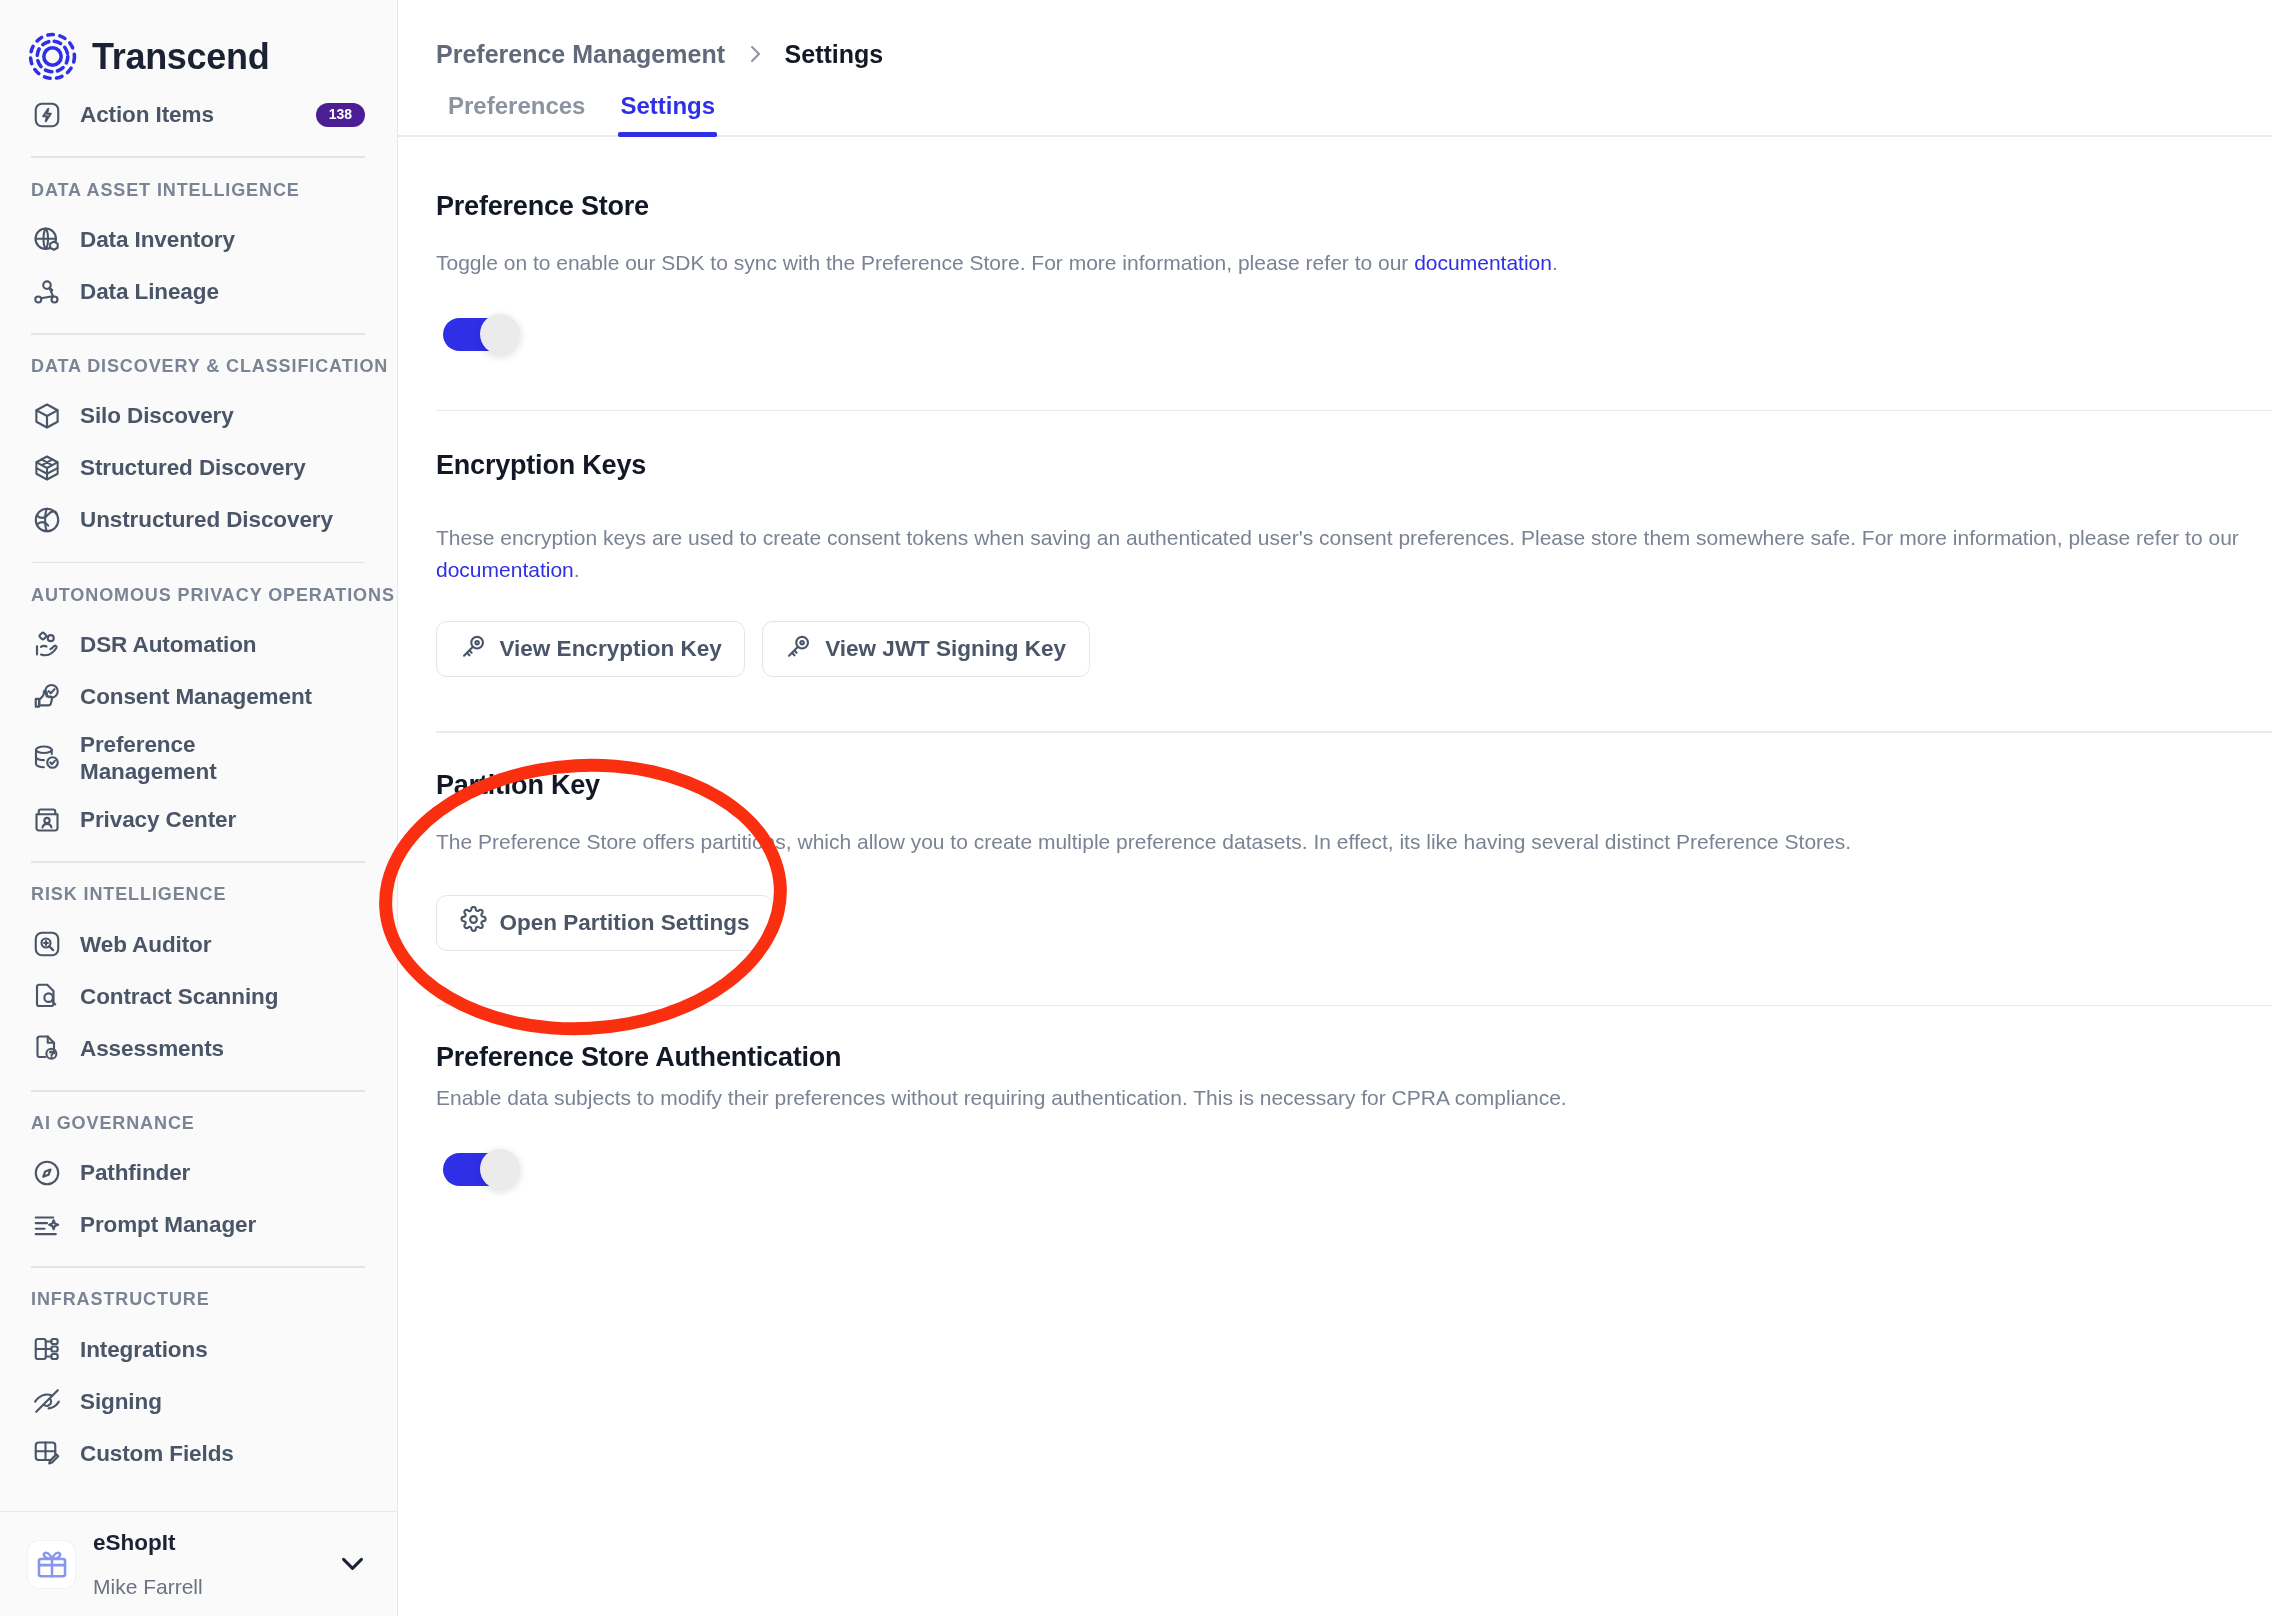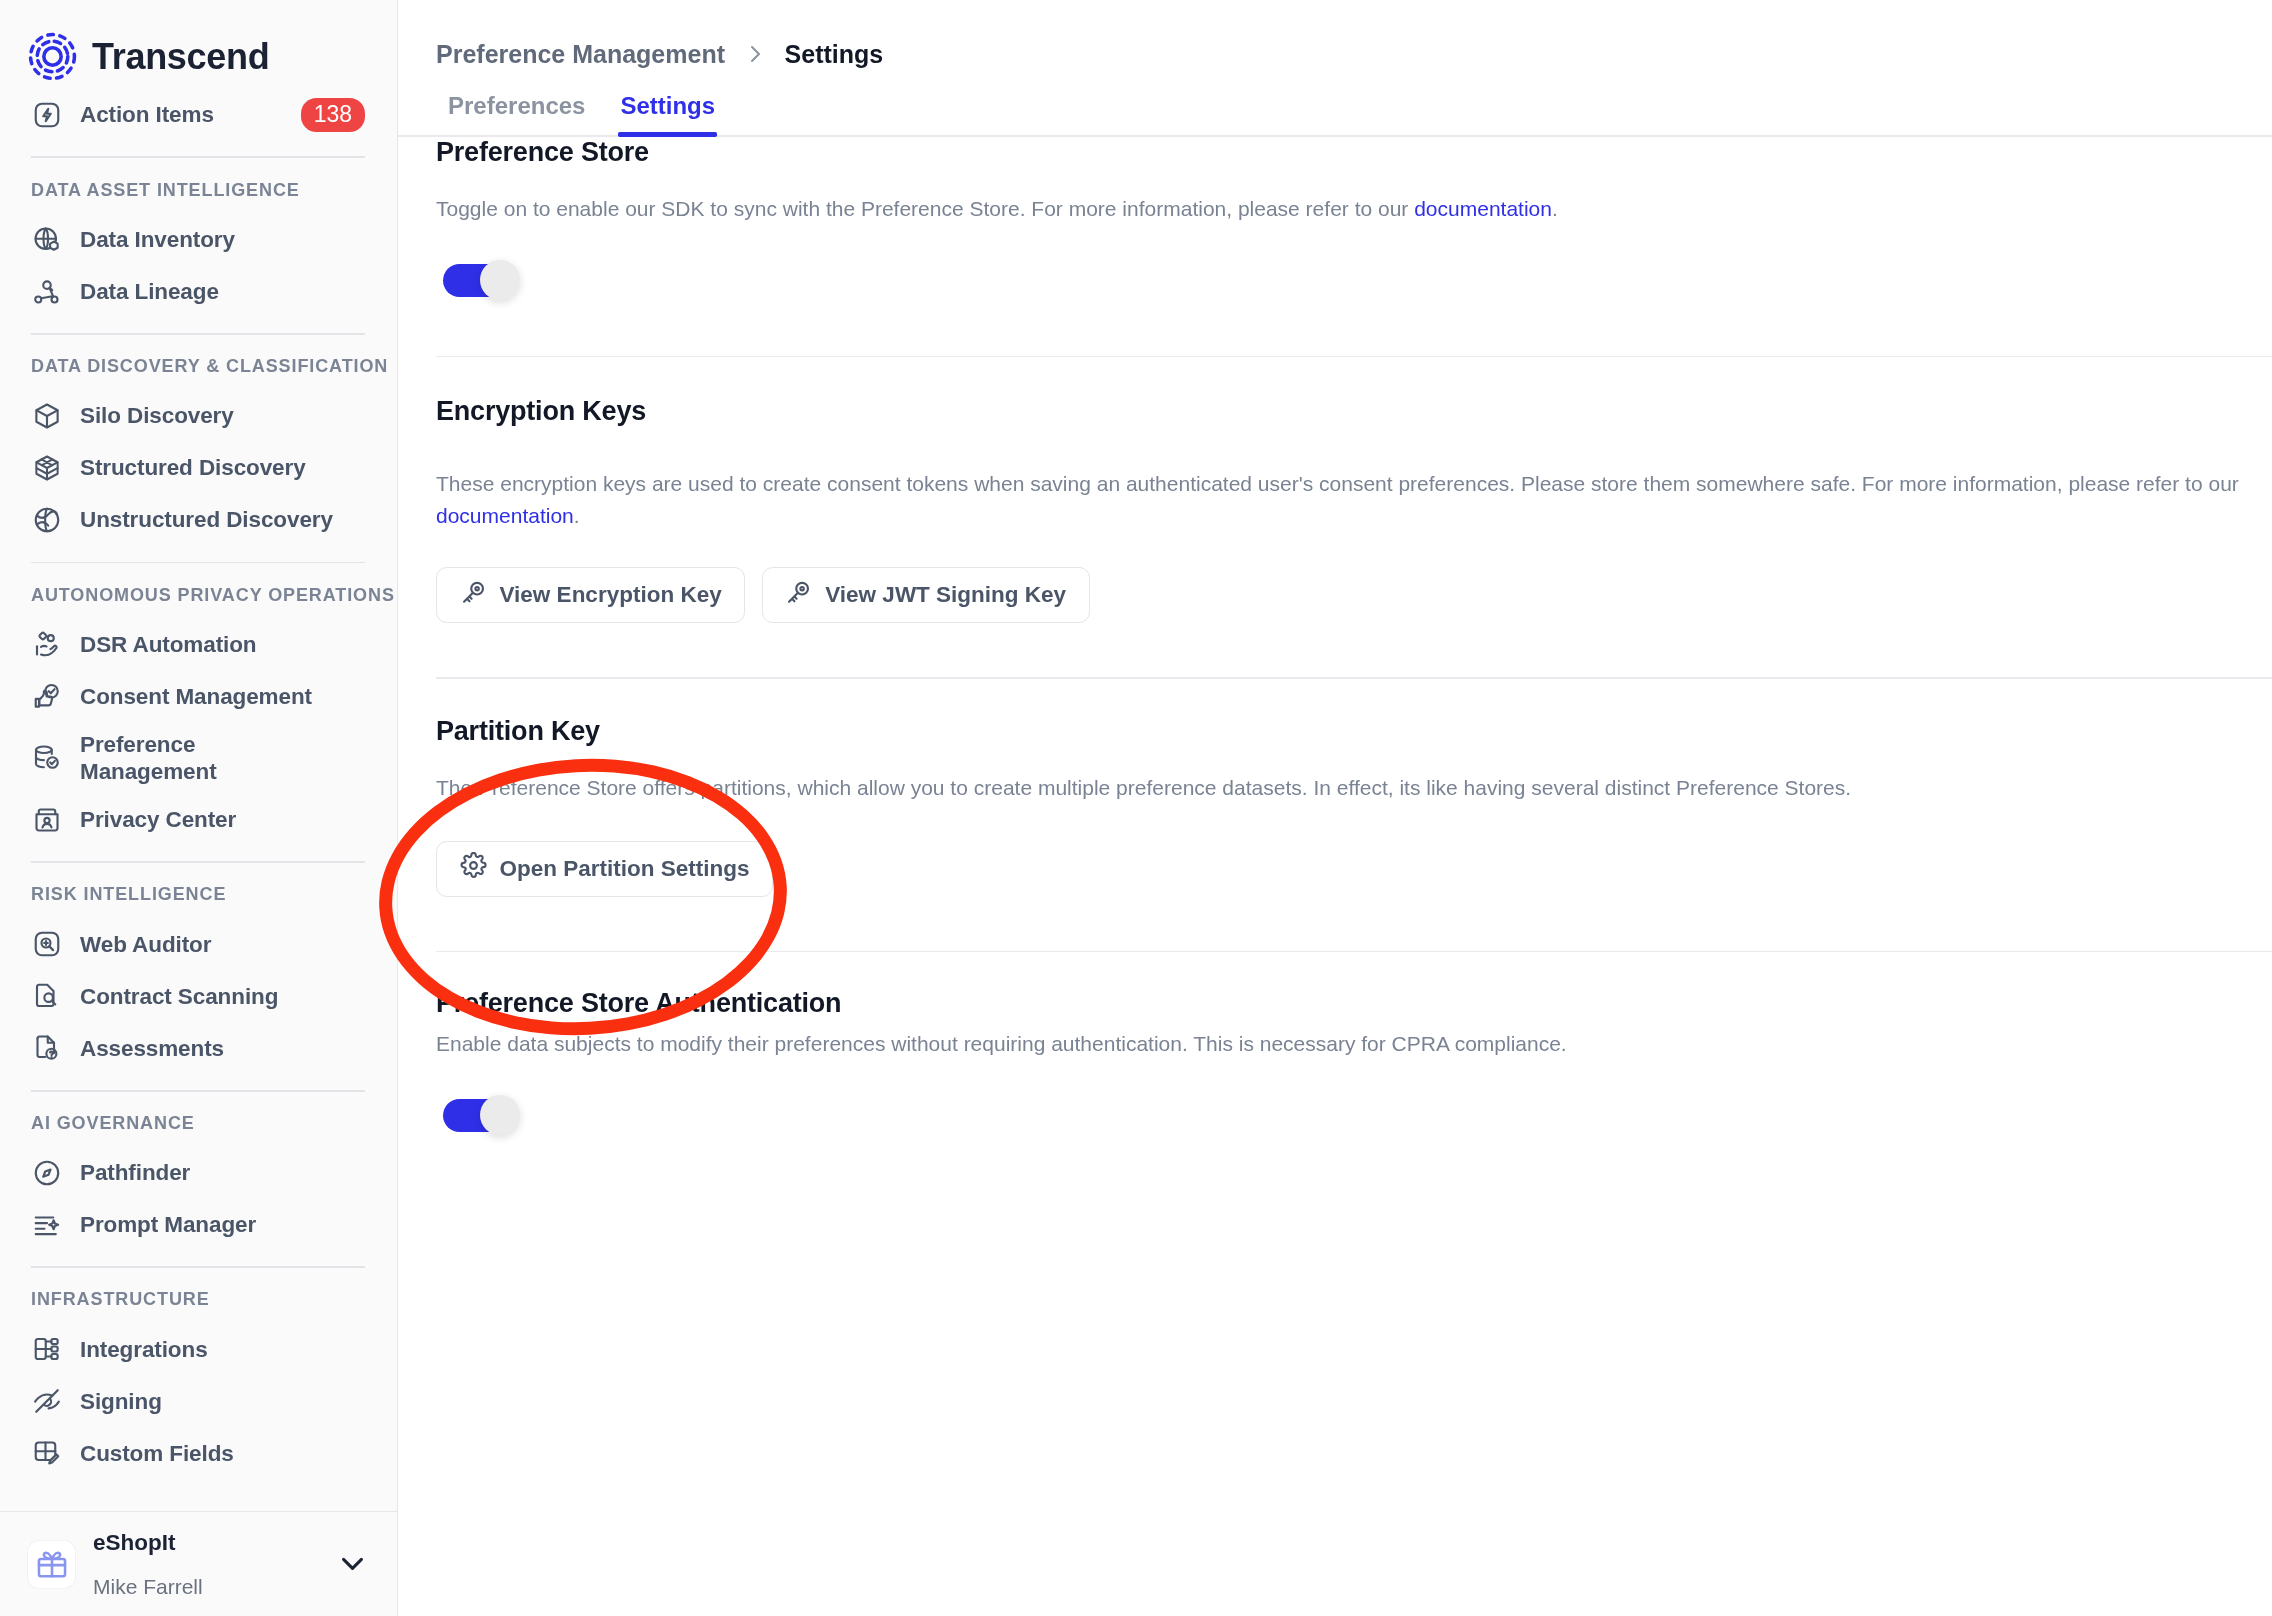--- a/index.html
+++ b/index.html
@@ -34,22 +34,22 @@
     cursor: pointer;
   }
   .nav-item .ico { width: 31px; height: 31px; flex: 0 0 31px; display:flex; align-items:center; justify-content:center; }
   .nav-item .ico svg { width: 30px; height: 30px; display:block; }
   .nav-label { font-size: 22.5px; font-weight: 700; color: #4a5568; line-height: 1.22; letter-spacing: -0.1px; }
   .nav-item.two-line { height: 71px; align-items: center; }
   .nav-item.two-line .nav-label { max-width: 195px; }
 
   .badge {
     margin-left: auto;
-    background: #ef4444; color: #ffffff;
-    font-size: 23px; font-weight: 400;
+    background: #4c1d95; color: #ffffff;
+    font-size: 14px; font-weight: 700;
     border-radius: 15.4px;
     padding: 4.7px 13px 6px 13px;
     line-height: 1;
   }
   .nav-divider { height: 1.8px; background: #e4e4e8; margin: 15.4px 32px 15.4px 31px; }
   .nav-section {
     font-size: 18px; font-weight: 700; color: #7b8494;
     letter-spacing: 0.9px;
     padding: 6px 0 13px 31px;
   }
@@ -417,21 +417,21 @@
         </svg>
       </span>
       <span class="crumb-current">Settings</span>
     </nav>
 
     <div class="tabs">
       <div class="tab">Preferences</div>
       <div class="tab active">Settings</div>
     </div>
 
-    <section class="section" style="">
+    <section class="section" style="padding-top:54px;">
       <h2 class="section-title">Preference Store</h2>
       <p class="section-desc" style="margin-top:25px;">
         <span>Toggle on to enable our SDK to sync with the Preference Store. For more information, please refer to our </span><a href="#">documentation</a><span>.</span>
       </p>
       <div style="margin-top:39px;margin-left:7px;">
         <div class="toggle">
           <span class="knob"></span>
         </div>
       </div>
     </section>

